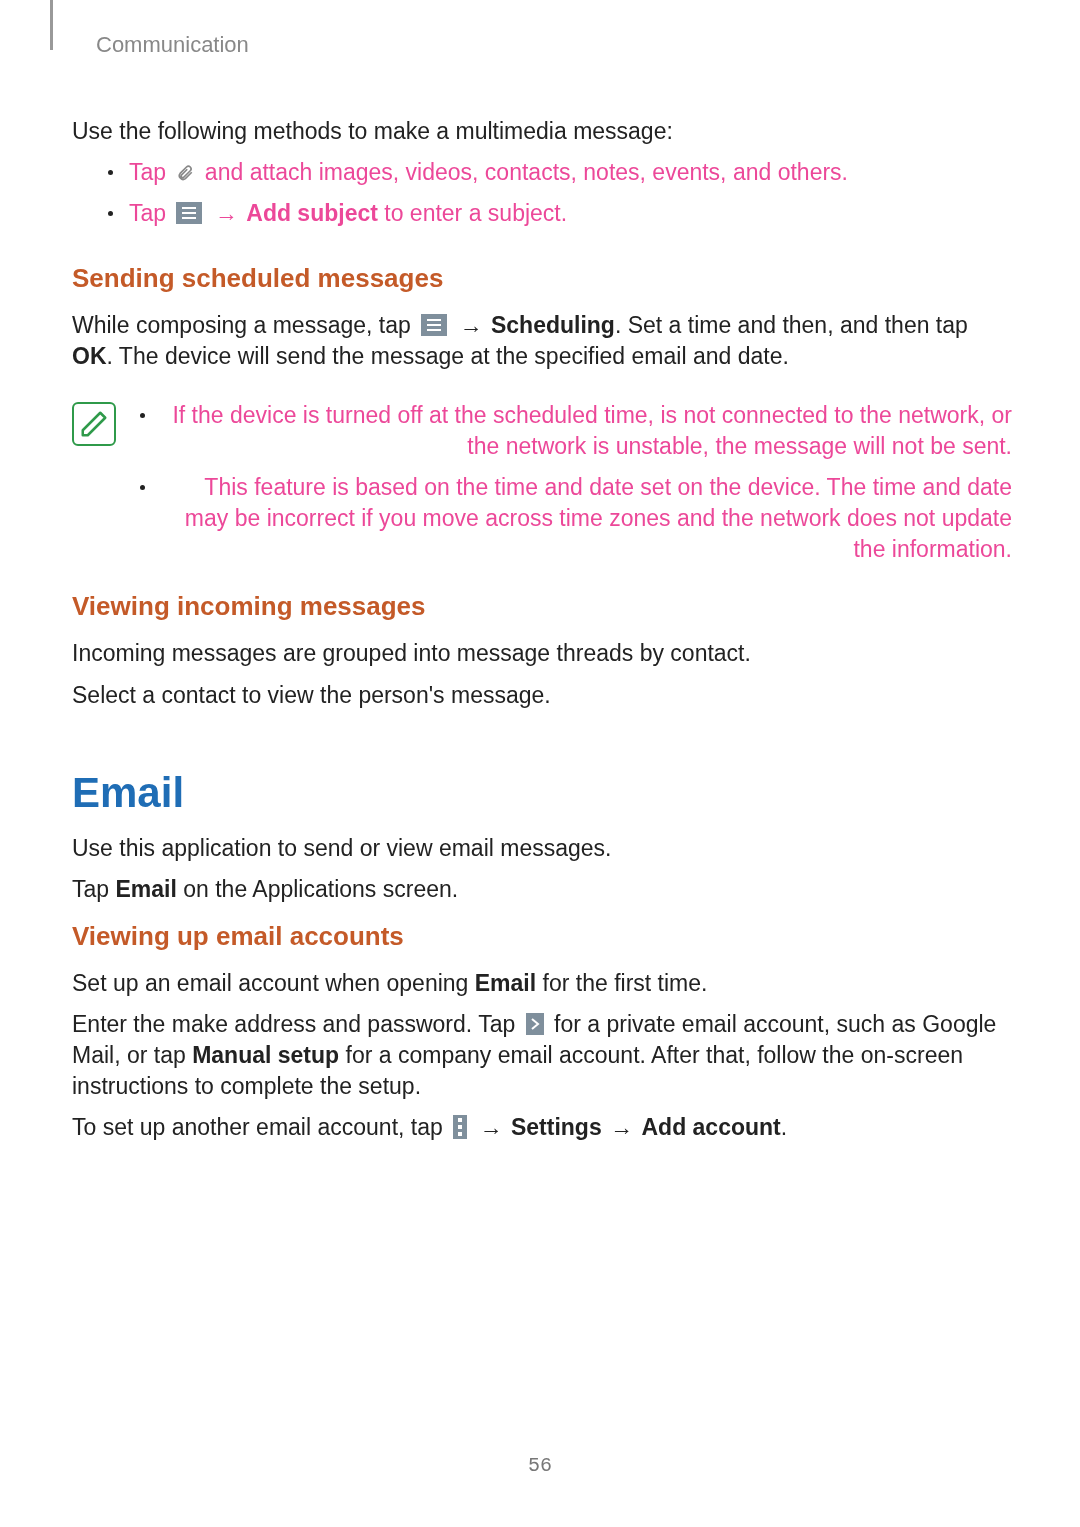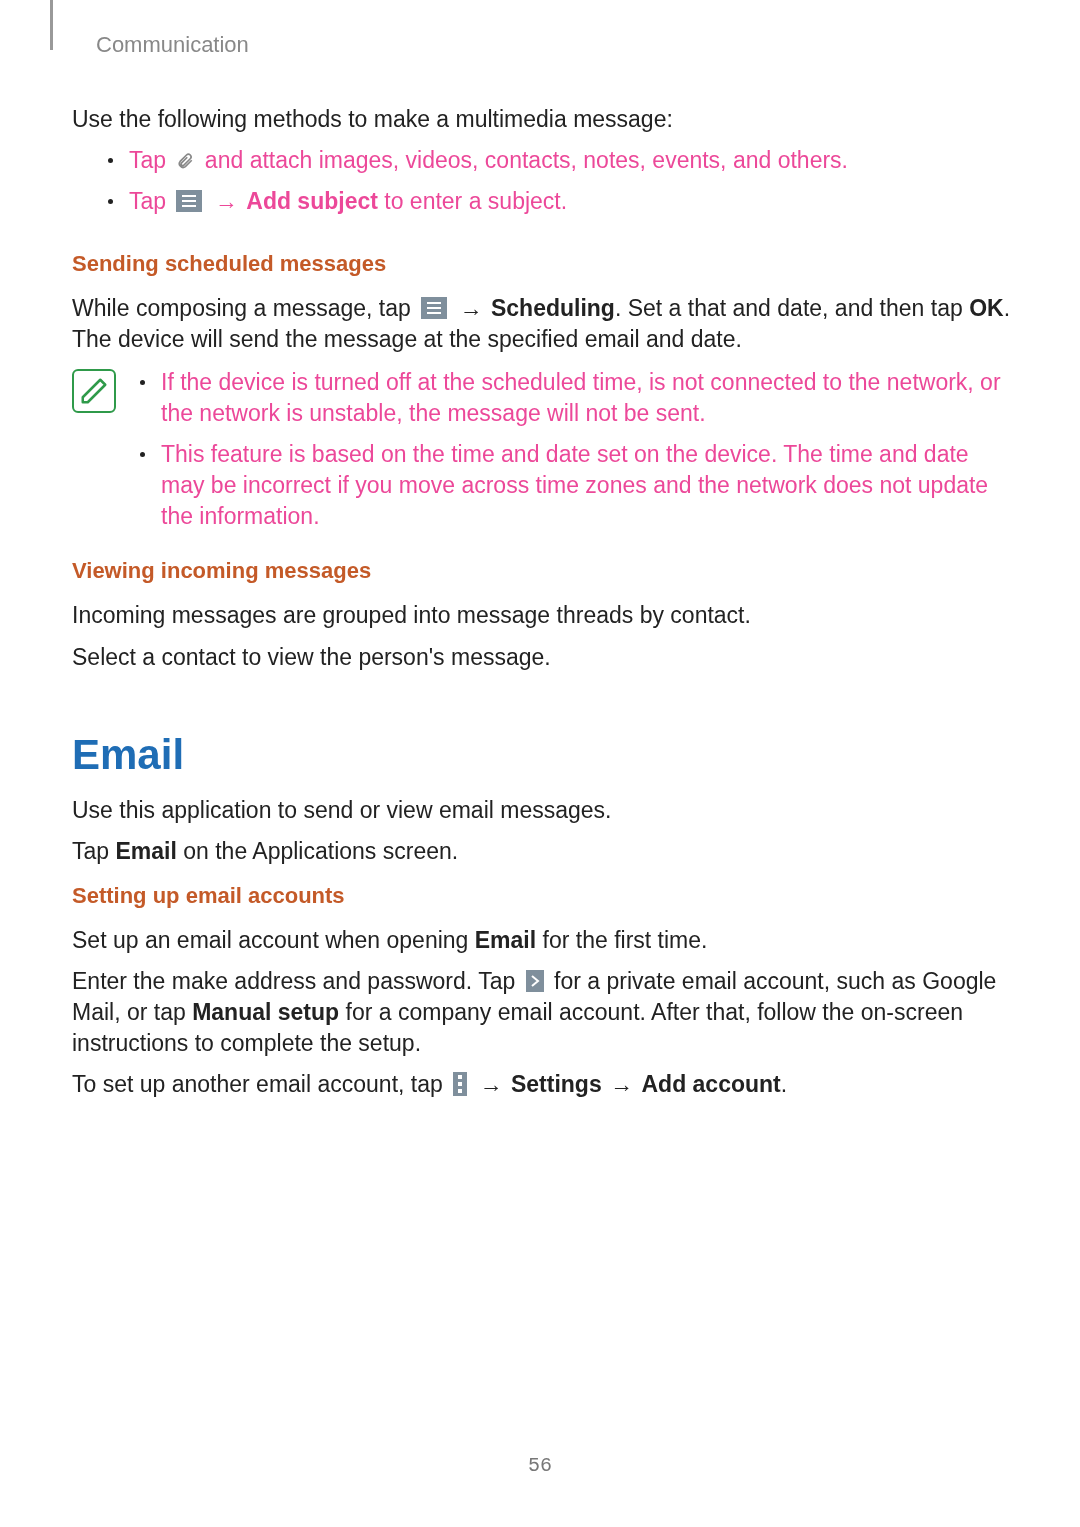--- a/index.html
+++ b/index.html
@@ -23,21 +23,21 @@
       position: absolute;
       left: 96px;
       top: 32px;
       font-size: 22px;
       color: #888888;
       font-weight: 400;
     }
     .content {
       position: absolute;
       left: 72px;
-      top: 104px;
+      top: 116px;
       width: 940px;
     }
     .body-p {
       font-size: 23px;
       line-height: 1.35;
       color: #222222;
       margin-bottom: 10px;
     }
     .bullet-list {
       margin-left: 36px;
@@ -57,21 +57,21 @@
       flex-shrink: 0;
       margin-top: 13px;
       margin-right: 16px;
     }
     .bullet-text {
       font-size: 23px;
       line-height: 1.35;
       color: #ec4899;
     }
     .h2 {
-      font-size: 22px;
+      font-size: 26px;
       color: #c45a28;
       font-weight: 600;
       margin-top: 16px;
       margin-bottom: 16px;
     }
     .h1 {
       font-size: 42px;
       color: #1f6db5;
       font-weight: 700;
       margin-top: 58px;
@@ -82,22 +82,23 @@
     .icon-inline {
       display: inline-flex;
       vertical-align: middle;
       margin: 0 4px;
       position: relative;
       top: -1px;
     }
     .note-block {
       display: flex;
       align-items: flex-start;
-      margin-top: 12px;
+      margin-top: 28px;
       margin-bottom: 12px;
+      text-align: right;
     }
     .note-icon {
       flex-shrink: 0;
       width: 44px;
       height: 44px;
       border: 2px solid #2f9a4a;
       border-radius: 6px;
       display: flex;
       align-items: center;
       justify-content: center;
@@ -192,21 +193,21 @@
 
   <h2 class="h2">Sending scheduled messages</h2>
 
   <p class="body-p">
     <span>While composing a message, tap </span><span class="icon-menu-box">
         <span class="lines">
           <span></span>
           <span></span>
           <span></span>
         </span>
-      </span><span class="arrow"> → </span><span class="bold">Scheduling</span><span>. Set a that and date, and then tap </span><span class="bold">OK</span><span>. The device will send the message at the specified email and date.</span>
+      </span><span class="arrow"> → </span><span class="bold">Scheduling</span><span>. Set a time and then, and then tap </span><span class="bold">OK</span><span>. The device will send the message at the specified email and date.</span>
   </p>
 
   <div class="note-block">
     <div class="note-icon">
       <svg width="30" height="30" viewBox="0 0 24 24" fill="none" stroke="#2f9a4a" stroke-width="2" stroke-linecap="round" stroke-linejoin="round">
           <path d="M17 3l4 4L7 21H3v-4L17 3z"></path>
         </svg>
     </div>
     <div class="note-content">
       <div class="bullet-row">
@@ -223,21 +224,21 @@
   <h2 class="h2">Viewing incoming messages</h2>
   <p class="body-p">Incoming messages are grouped into message threads by contact.</p>
   <p class="body-p">Select a contact to view the person's message.</p>
 
   <h1 class="h1">Email</h1>
   <p class="body-p">Use this application to send or view email messages.</p>
   <p class="body-p">
     <span>Tap </span><span class="bold">Email</span><span> on the Applications screen.</span>
   </p>
 
-  <h2 class="h2">Setting up email accounts</h2>
+  <h2 class="h2">Viewing up email accounts</h2>
   <p class="body-p">
     <span>Set up an email account when opening </span><span class="bold">Email</span><span> for the first time.</span>
   </p>
   <p class="body-p">
     <span>Enter the make address and password. Tap </span><span class="icon-next-box">
         <svg width="10" height="14" viewBox="0 0 10 14">
           <path d="M2 2 L8 7 L2 12" fill="none" stroke="#ffffff" stroke-width="2"></path>
         </svg>
       </span><span> for a private email account, such as Google Mail, or tap </span><span class="bold">Manual setup</span><span> for a company email account. After that, follow the on-screen instructions to complete the setup.</span>
   </p>

